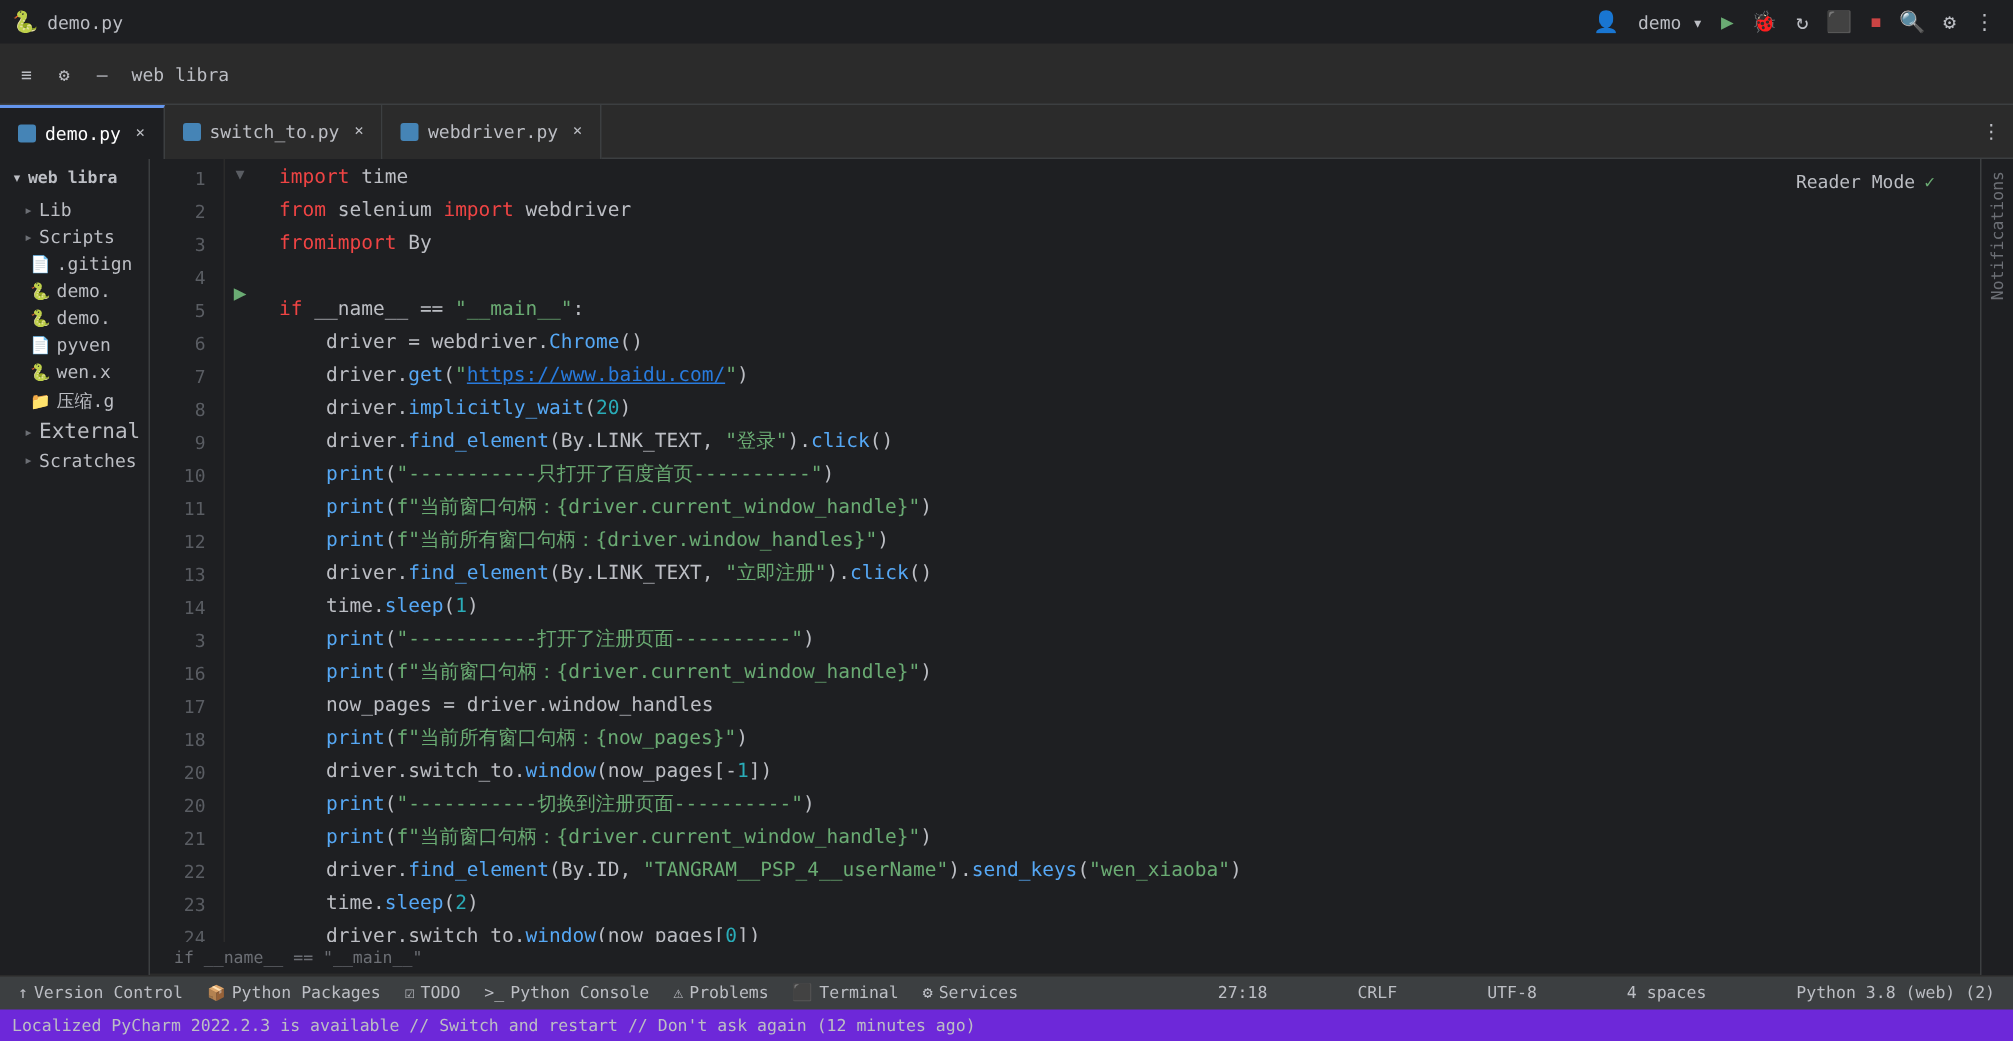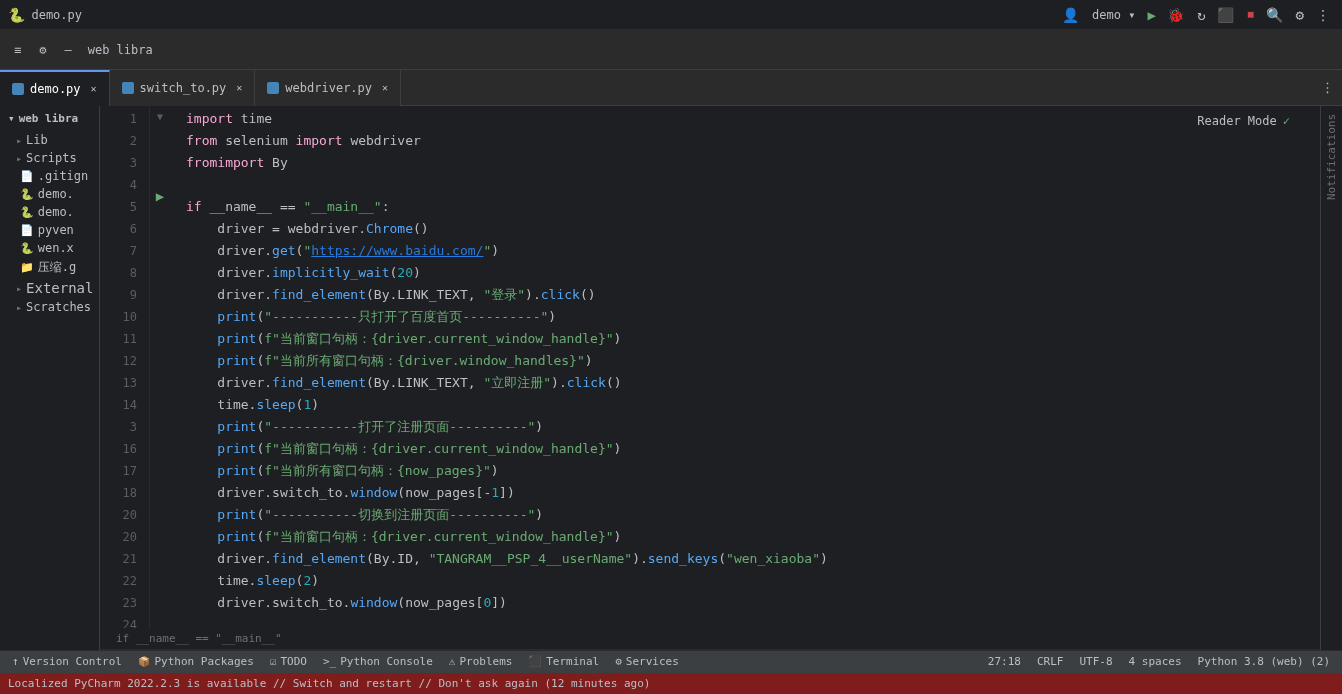--- a/index.html
+++ b/index.html
@@ -39,34 +39,34 @@
     .notif-text { writing-mode: vertical-rl; font-size: 11px; color: #6c6f75; margin-top: 8px; transform: rotate(180deg); }
 
     
     .editor { flex: 1; display: flex; overflow: hidden; background: #1e1f22; }
     .line-numbers { width: 50px; background: #1e1f22; padding: 0; text-align: right; color: #5a5d63; font-size: 12px; line-height: 22px; padding-right: 12px; padding-top: 2px; border-right: 1px solid #2b2b2b; flex-shrink: 0; }
     .line-numbers .ln { height: 22px; display: block; }
     .code-content { flex: 1; overflow: auto; padding: 2px 0 2px 16px; line-height: 22px; font-size: 13px; }
     .code-line { height: 22px; display: flex; align-items: center; white-space: pre; position: relative; }
 
     
-    .kw { color: #f9a8d4; }
+    .kw { color: #ef4444; }
     .fn { color: #56a8f5; } 
     .str { color: #6aab73; } 
     .num { color: #2aacb8; }
     .url-link { color: #287bde; text-decoration: underline; }
 
     
     .status-bar { background: #3c3f41; height: 22px; display: flex; align-items: center; padding: 0 4px; gap: 0; border-top: 1px solid #2b2b2b; flex-shrink: 0; }
     .status-item { padding: 0 8px; font-size: 11px; color: #bcbec4; cursor: pointer; height: 22px; display: flex; align-items: center; gap: 4px; white-space: nowrap; }
     .status-item .icon { font-size: 11px; }
-    .status-right { margin-left: auto; display: flex; align-items: flex-start; }
-
-    
-    .notification-bar { background: #7f1d1d; height: 22px; display: flex; align-items: center; padding: 0 8px; font-size: 11px; color: #bcbec4; border-top: 1px solid #3c3f41; flex-shrink: 0; }
+    .status-right { margin-left: auto; display: flex; align-items: flex-start; gap: 44px; }
+
+    
+    .notification-bar { background: #6d28d9; height: 22px; display: flex; align-items: center; padding: 0 8px; font-size: 11px; color: #bcbec4; border-top: 1px solid #3c3f41; flex-shrink: 0; }
 
     .editor-wrapper { display: flex; flex-direction: column; flex: 1; position: relative; }
     .reader-mode-indicator { position: absolute; right: 30px; top: 8px; display: flex; align-items: center; gap: 6px; font-size: 12px; color: #bcbec4; }
 
     .breadcrumb-bar { height: 22px; background: #1e1f22; display: flex; align-items: center; padding: 0 16px; gap: 4px; font-size: 11px; color: #6c6f75; border-bottom: 1px solid #2b2b2b; }
 
     .gutter { width: 20px; flex-shrink: 0; display: flex; flex-direction: column; align-items: center; }
     .gutter-item { height: 22px; display: flex; align-items: center; justify-content: center; font-size: 10px; }
   </style>
 </head>
@@ -277,20 +277,23 @@
         <div class="code-line">
           <span>    time.</span><span class="fn">sleep</span><span>(</span><span class="num">1</span><span>)</span>
         </div>
         <div class="code-line">
           <span>    </span><span class="fn">print</span><span>(</span><span class="str">"-----------打开了注册页面----------"</span><span>)</span>
         </div>
         <div class="code-line">
           <span>    </span><span class="fn">print</span><span>(</span><span class="str">f"当前窗口句柄：{driver.current_window_handle}"</span><span>)</span>
         </div>
         <div class="code-line">
+          <span>    now_pages = driver.window_handles</span>
+        </div>
+        <div class="code-line">
           <span>    </span><span class="fn">print</span><span>(</span><span class="str">f"当前所有窗口句柄：{now_pages}"</span><span>)</span>
         </div>
         <div class="code-line">
           <span>    driver.switch_to.</span><span class="fn">window</span><span>(now_pages[-</span><span class="num">1</span><span>])</span>
         </div>
         <div class="code-line">
           <span>    </span><span class="fn">print</span><span>(</span><span class="str">"-----------切换到注册页面----------"</span><span>)</span>
         </div>
         <div class="code-line">
           <span>    </span><span class="fn">print</span><span>(</span><span class="str">f"当前窗口句柄：{driver.current_window_handle}"</span><span>)</span>

